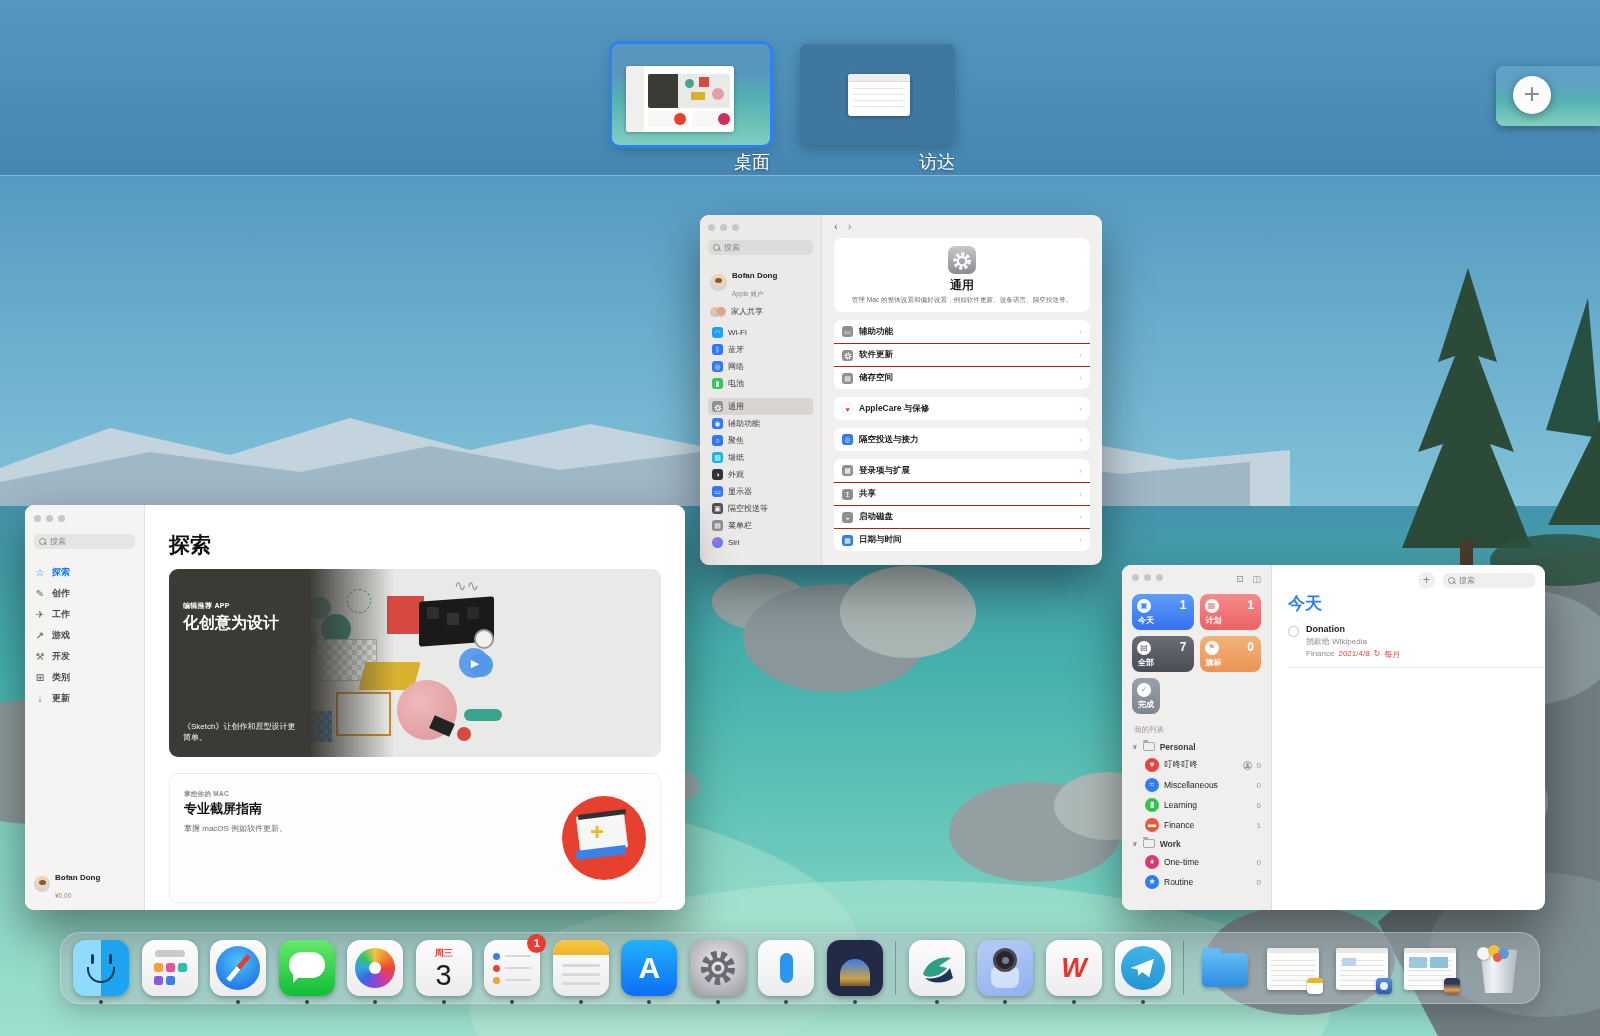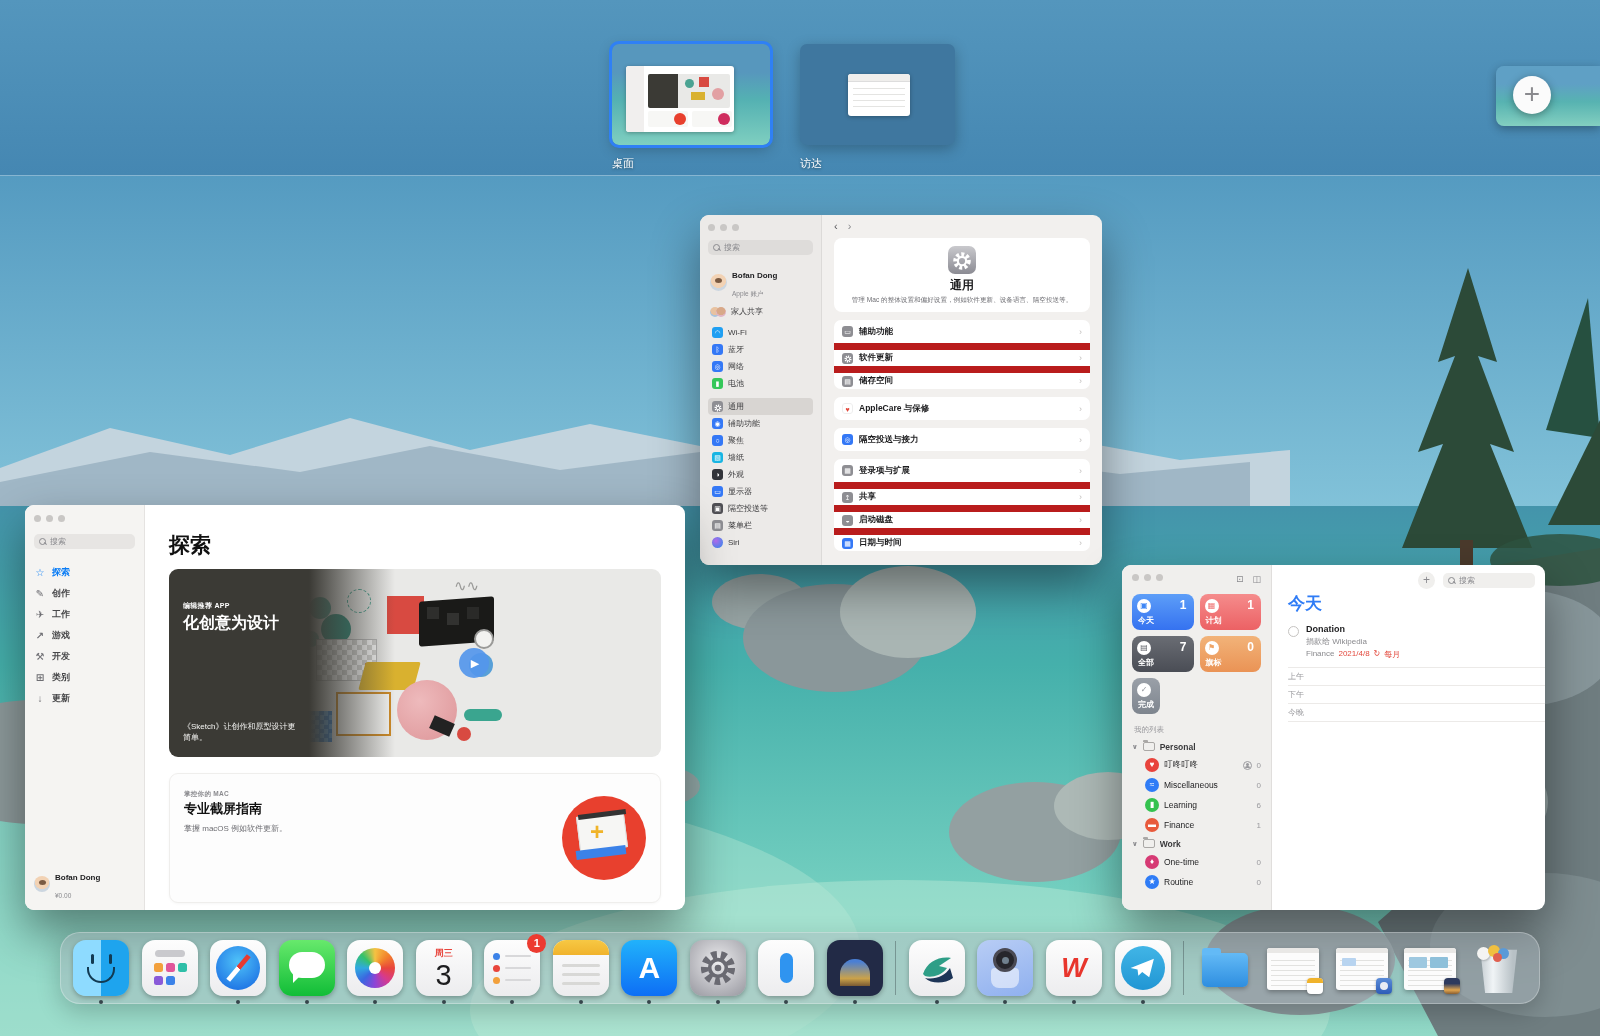--- a/index.html
+++ b/index.html
@@ -5,21 +5,21 @@
 *{margin:0;padding:0;box-sizing:border-box}
 html,body{width:1600px;height:1036px;overflow:hidden}
 body{font-family:"Liberation Sans","DejaVu Sans",sans-serif;position:relative;background:#4e9cc6}
 
 #wallpaper{position:absolute;inset:0}
 
 #strip{position:absolute;left:0;top:0;width:1600px;height:176px;background:linear-gradient(180deg,#5496bd,#4587b2);border-bottom:1px solid rgba(255,255,255,.3)}
 .space{position:absolute;border-radius:7px;overflow:hidden;box-shadow:0 4px 14px rgba(0,0,0,.25)}
 #space-desktop{left:612px;top:44px;width:158px;height:101px;outline:3px solid #2f80f5;background:linear-gradient(180deg,#5797bd 28%,#54b1b2 55%,#7fcfc0)}
 #space-finder{left:800px;top:44px;width:155px;height:101px;background:#3f779f}
-.space-label{position:absolute;top:156px;color:#fff;font-size:11px;text-align:left;text-shadow:0 1px 3px rgba(0,0,0,.45)}
+.space-label{position:absolute;top:150px;color:#fff;font-size:18px;text-align:right;text-shadow:0 1px 3px rgba(0,0,0,.45)}
 #lbl-desktop{left:612px;width:158px}
 #lbl-finder{left:800px;width:155px}
 .mini-win{position:absolute;background:#fff;border-radius:3px;box-shadow:0 1px 4px rgba(0,0,0,.3)}
 #mw-appstore{left:14px;top:22px;width:108px;height:66px}
 #mw-appstore .mside{position:absolute;left:0;top:0;bottom:0;width:18px;background:#f1efee;border-radius:3px 0 0 3px}
 #mw-appstore .mhero{position:absolute;left:22px;top:8px;right:4px;height:34px;background:#e9e9e7;border-radius:2px;overflow:hidden}
 #mw-appstore .mhd{position:absolute;left:0;top:0;bottom:0;width:36%;background:#3b3a35}
 #mw-appstore .d1{position:absolute;left:45%;top:5px;width:9px;height:9px;border-radius:50%;background:#4aa392}
 #mw-appstore .d2{position:absolute;left:62%;top:3px;width:10px;height:10px;background:#d84a41}
 #mw-appstore .d3{position:absolute;left:78%;top:14px;width:12px;height:12px;border-radius:50%;background:#e2a0a3}
@@ -62,21 +62,21 @@
 .st-row.sel{background:#d8d5d2}
 .st-main{flex:1;padding:6px 12px 0;overflow:hidden;position:relative}
 .st-navbtns{display:flex;gap:10px;color:#8a8a8e;font-size:11px;height:12px;line-height:11px}
 .st-navbtns .bk{color:#5a5a5e}
 .st-hero{background:#fff;border-radius:8px;padding:8px 10px 7px;text-align:center;margin-top:5px}
 .st-gear{width:28px;height:28px;border-radius:7px;background:linear-gradient(180deg,#c9c9cd,#8b8b93);margin:0 auto 3px;padding:4px}
 .st-hero-title{font-size:12px;font-weight:700;color:#1d1d1f}
 .st-hero-sub{font-size:6.6px;color:#6e6e73;margin-top:2px}
 .st-group{background:#fff;border-radius:7px;margin-top:8px;overflow:hidden}
 .st-item{display:flex;align-items:center;gap:6px;height:23px;padding:0 8px}
-.st-item + .st-item{border-top:7px solid #b91c1c}
+.st-item + .st-item{border-top:1px solid #b91c1c}
 .st-item .lbl{font-size:8.5px;color:#1d1d1f;font-weight:600;flex:1}
 .chev{color:#c0bebc;font-size:9px}
 
 #win-appstore{left:25px;top:505px;width:660px;height:405px;background:#fff}
 .as-side{width:120px;background:#f5f4f2;border-right:1px solid #e5e3e1;padding:10px 9px 8px;display:flex;flex-direction:column;flex-shrink:0}
 .as-search{margin-top:12px;height:15px;border-radius:5px;background:#e7e5e3;color:#8a8a8e;font-size:8px;display:flex;align-items:center;padding:0 5px;gap:4px}
 .as-nav{margin-top:13px}
 .as-row{display:flex;align-items:center;gap:6px;height:21px;font-size:9px;color:#48484a;font-weight:600}
 .as-row .ic{width:12px;text-align:center;font-size:10px;color:#6e6e73;flex-shrink:0}
 .as-row.sel{color:#0a7cf5}
@@ -609,25 +609,20 @@
         <span class="rm-task-title" style="display:block">Donation</span>
         <span class="rm-task-note" style="display:block">捐款给 Wikipedia</span>
         <span class="rm-task-meta">
           <span>Finance</span>
           <span class="red">2021/4/8</span>
           <span class="red">↻</span>
           <span class="red">每月</span>
         </span>
       </span>
     </div>
-    <div class="rm-times">
-      <div>上午</div>
-      <div>下午</div>
-      <div>今晚</div>
-    </div>
   </div>
 </div>
 
 <div id="dock">
   <div class="ditem">
     <div class="di finder">
         <i class="eye" style="left:18px"></i>
         <i class="eye" style="left:36px"></i>
         <i class="smile"></i>
       </div>

